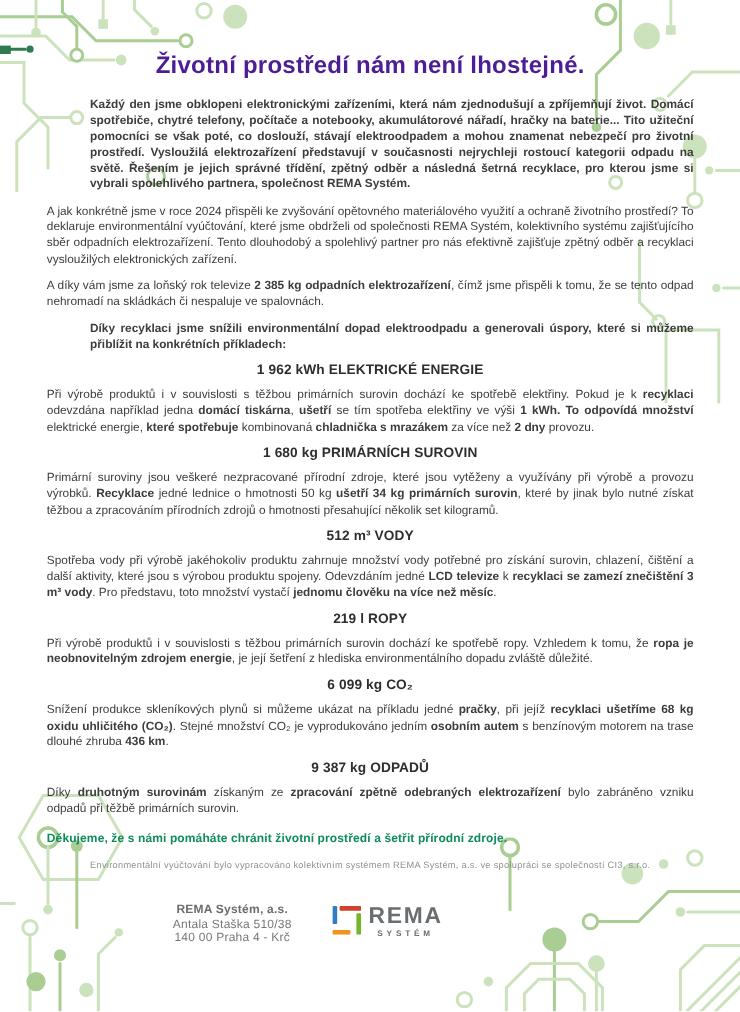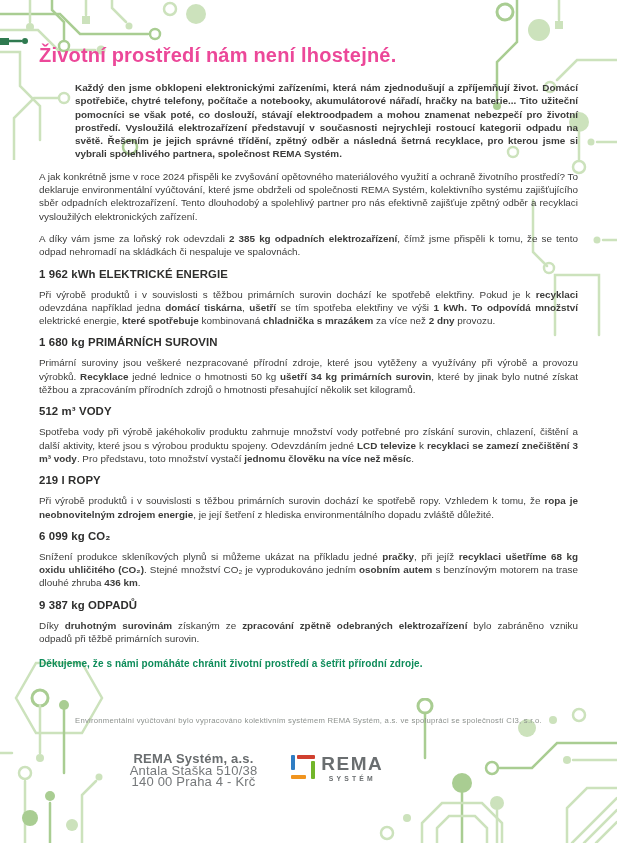--- a/index.html
+++ b/index.html
@@ -9,49 +9,49 @@
   }
   .deco { position:absolute; pointer-events:none; }
   .deco.tl { left:0; top:0; }
   .deco.tr { right:0; top:0; }
   .deco.bl { left:0; bottom:0; }
   .deco.br { right:0; bottom:0; }
 
   .content { position:absolute; left:39px; top:44px; width:539px; }
 
   .title {
-    margin:0 0 14px; text-align:left; color:#ec4899;
+    margin:0 0 14px; text-align:center; color:#4c1d95;
     font-size:20px; font-weight:bold; letter-spacing:0.2px;
   }
   .para {
     margin:0 0 9px; font-size:9.9px; line-height:13.3px;
     color:#3C3C3B; text-align:justify;
   }
   .para .b { font-weight:bold; }
   .bold-para { font-weight:bold;padding-left:36px; }
   h2.sec {
     margin:3px 0 8px; font-size:11.4px; color:#2E2E2D;
-    font-weight:bold; letter-spacing:0.1px;
+    font-weight:bold; letter-spacing:0.1px;text-align:center;
   }
   .thanks {
     margin:13px 0 0; text-align:left; color:#0E8C5A;
     font-weight:bold; font-size:10px; letter-spacing:0.1px;
   }
   .disclaimer {
     position:absolute; top:716px; left:35px; right:35px;
     text-align:center; font-size:7.7px; line-height:9.7px;
     color:#8D928E; letter-spacing:0.25px;
   }
   .footer {
     position:absolute; top:753px; left:0; width:617px;
     display:flex; justify-content:center; align-items:flex-start;
     gap:34px; transform:translateX(-52px);
   }
   .addr, .contact {
-    font-size:13px; line-height:11.6px; color:#75787A;
+    font-size:10px; line-height:11.6px; color:#75787A;
     text-align:center; letter-spacing:0.2px;
   }
   .addr-company { font-weight:bold; color:#696D6F; }
   .contact a { color:#75787A; text-decoration:none; display:block; }
   .logo { display:flex; align-items:flex-start; gap:6px;justify-content:space-between; }
   .logo-mark { width:24px; height:24px; margin-top:2px; }
   .logo-rema {
     font-size:19px; font-weight:bold; color:#6A6E70;
     letter-spacing:1.5px; line-height:21px;
   }
@@ -151,21 +151,22 @@
     <path d="M70 145 V130 L82 118 H108 L120 130 V145" stroke="#CCE2BC" stroke-width="2.5"></path>
     <circle cx="40" cy="120" r="4" fill="#CCE2BC"></circle>
     <circle cx="20" cy="135" r="6" stroke="#CCE2BC" stroke-width="2.5"></circle>
   </svg>
 
   <div class="content">
     <h1 class="title">Životní prostředí nám není lhostejné.</h1>
 
     <p class="para bold-para">Každý den jsme obklopeni elektronickými zařízeními, která nám zjednodušují a zpříjemňují život. Domácí spotřebiče, chytré telefony, počítače a notebooky, akumulátorové nářadí, hračky na baterie... Tito užiteční pomocníci se však poté, co doslouží, stávají elektroodpadem a mohou znamenat nebezpečí pro životní prostředí. Vysloužilá elektrozařízení představují v současnosti nejrychleji rostoucí kategorii odpadu na světě. Řešením je jejich správné třídění, zpětný odběr a následná šetrná recyklace, pro kterou jsme si vybrali spolehlivého partnera, společnost REMA Systém.</p>
     <p class="para">A jak konkrétně jsme v roce 2024 přispěli ke zvyšování opětovného materiálového využití a ochraně životního prostředí? To deklaruje environmentální vyúčtování, které jsme obdrželi od společnosti REMA Systém, kolektivního systému zajišťujícího sběr odpadních elektrozařízení. Tento dlouhodobý a spolehlivý partner pro nás efektivně zajišťuje zpětný odběr a recyklaci vysloužilých elektronických zařízení.</p>
-    <p class="para"><span>A díky vám jsme za loňský rok odevzdali </span><span class="b">2 385 kg odpadních elektrozařízení</span><span>, čímž jsme přispěli k tomu, že se tento odpad nehromadí na skládkách či nespaluje ve spalovnách.</span></p>
+    <p class="para"><span>A díky vám jsme za loňský rok televize </span><span class="b">2 385 kg odpadních elektrozařízení</span><span>, čímž jsme přispěli k tomu, že se tento odpad nehromadí na skládkách či nespaluje ve spalovnách.</span></p>
+    <p class="para bold-para">Díky recyklaci jsme snížili environmentální dopad elektroodpadu a generovali úspory, které si můžeme přiblížit na konkrétních příkladech:</p>
 
     <section>
       <h2 class="sec">1 962 kWh ELEKTRICKÉ ENERGIE</h2>
       <p class="para"><span>Při výrobě produktů i v souvislosti s těžbou primárních surovin dochází ke spotřebě elektřiny. Pokud je k </span><span class="b">recyklaci</span><span> odevzdána například jedna </span><span class="b">domácí tiskárna</span><span>, </span><span class="b">ušetří</span><span> se tím spotřeba elektřiny ve výši </span><span class="b">1 kWh. To odpovídá množství</span><span> elektrické energie, </span><span class="b">které spotřebuje</span><span> kombinovaná </span><span class="b">chladnička s mrazákem</span><span> za více než </span><span class="b">2 dny</span><span> provozu.</span></p>
     </section>
 
     <section>
       <h2 class="sec">1 680 kg PRIMÁRNÍCH SUROVIN</h2>
       <p class="para"><span>Primární suroviny jsou veškeré nezpracované přírodní zdroje, které jsou vytěženy a využívány při výrobě a provozu výrobků. </span><span class="b">Recyklace</span><span> jedné lednice o hmotnosti 50 kg </span><span class="b">ušetří 34 kg primárních surovin</span><span>, které by jinak bylo nutné získat těžbou a zpracováním přírodních zdrojů o hmotnosti přesahující několik set kilogramů.</span></p>
     </section>

